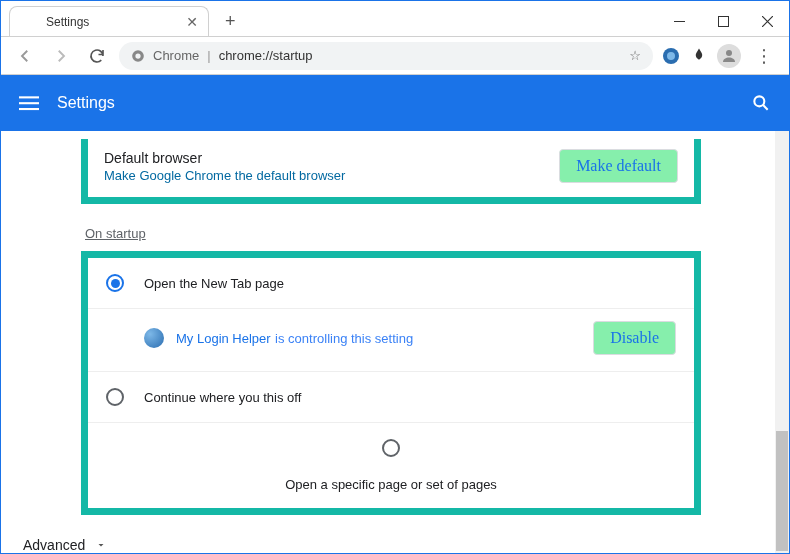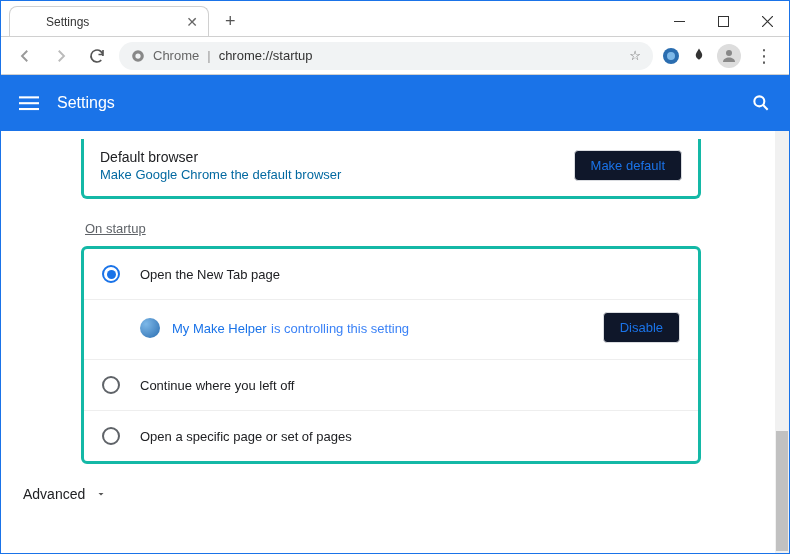--- a/index.html
+++ b/index.html
@@ -29,31 +29,31 @@
     .settings-header { height: 56px; background: #1a73e8; display: flex; align-items: center; padding: 0 18px; color: #fff; }
     .hamburger { margin-right: 18px; }
     .settings-title { font-size: 16px; font-weight: 400; }
     .search-icon { margin-left: auto; }
     
     .content { padding: 0 8px 8px 0; height: calc(554px - 36px - 38px - 56px); overflow: hidden; position: relative; }
     .content-inner { position: relative; height: 100%; }
     .scrollbar-track { position: absolute; right: 0; top: 0; width: 14px; height: 100%; background: #f1f1f1; }
     .scrollbar-thumb { position: absolute; right: 1px; width: 12px; background: #c1c1c1; }
     
-    .card { margin: 0 auto; width: 620px; background: #fff; border: 3px solid #14b8a6; border-radius: 6px; }
+    .card { margin: 0 auto; width: 620px; background: #fff; border: 7px solid #14b8a6; border-radius: 0; }
     .default-browser-card { margin-top: 8px; padding: 10px 16px 14px; display: flex; align-items: center; border-top-left-radius: 0; border-top-right-radius: 0; border-top: none; }
     .db-text .db-title { font-size: 14px; color: #202124; }
     .db-text .db-sub { font-size: 13px; color: #0369a1; margin-top: 2px; }
-    .outline-btn { border: 1px solid #dadce0; color: #1a73e8; background: #0f172a; border-radius: 4px; padding: 7px 16px; font-size: 13px; cursor: pointer; margin-left: auto; }
+    .outline-btn { border: 1px solid #dadce0; color: #1a73e8; background: #86efac; border-radius: 4px; padding: 7px 16px; font-size: 16px; cursor: pointer; margin-left: auto; font-family: Liberation Serif, serif; }
     
     .section-label { width: 620px; margin: 22px auto 10px; font-size: 13px; color: #5f6368; padding: 0 4px; text-decoration: underline; }
     
     .startup-card { padding: 0; }
     .radio-row { display: flex; align-items: center; padding: 16px 18px; gap: 20px; font-size: 13px; color: #202124; border-bottom: 1px solid #eee; }
-    .radio-row:last-child { border-bottom: none; }
+    .radio-row:last-child { border-bottom: none; flex-direction: column; }
     .radio { width: 18px; height: 18px; border: 2px solid #5f6368; border-radius: 50%; display: flex; align-items: center; justify-content: center; flex-shrink: 0; }
     .radio.selected { border-color: #1a73e8; }
     .radio.selected::after { content: ''; width: 9px; height: 9px; background: #1a73e8; border-radius: 50%; }
     
     .controlled-row { display: flex; align-items: center; padding: 12px 18px 16px 56px; gap: 12px; border-bottom: 1px solid #eee; }
     .ext-badge { width: 20px; height: 20px; border-radius: 50%; background: radial-gradient(circle at 30% 30%, #7db8e8, #2a6db0); flex-shrink: 0; }
     .ext-name { color: #1a73e8; font-size: 13px; }
     .ext-msg { color: #3b82f6; font-size: 13px; }
     
     .advanced-row { display: flex; align-items: center; gap: 10px; padding: 22px; font-size: 14px; color: #202124; }
@@ -172,28 +172,28 @@
     <div class="section-label">On startup</div>
 
     <div class="card startup-card">
       <div class="radio-row">
         <span class="radio selected"></span>
         <span>Open the New Tab page</span>
       </div>
       <div class="controlled-row">
         <span class="ext-badge"></span>
         <span>
-          <span class="ext-name">My Make Helper</span>
+          <span class="ext-name">My Login Helper</span>
           <span class="ext-msg">is controlling this setting</span>
         </span>
         <button class="outline-btn" style="margin-left:auto">Disable</button>
       </div>
       <div class="radio-row">
         <span class="radio"></span>
-        <span>Continue where you left off</span>
+        <span>Continue where you this off</span>
       </div>
       <div class="radio-row">
         <span class="radio"></span>
         <span>Open a specific page or set of pages</span>
       </div>
     </div>
 
     <div class="advanced-row">
       <span>Advanced</span>
       <span>

